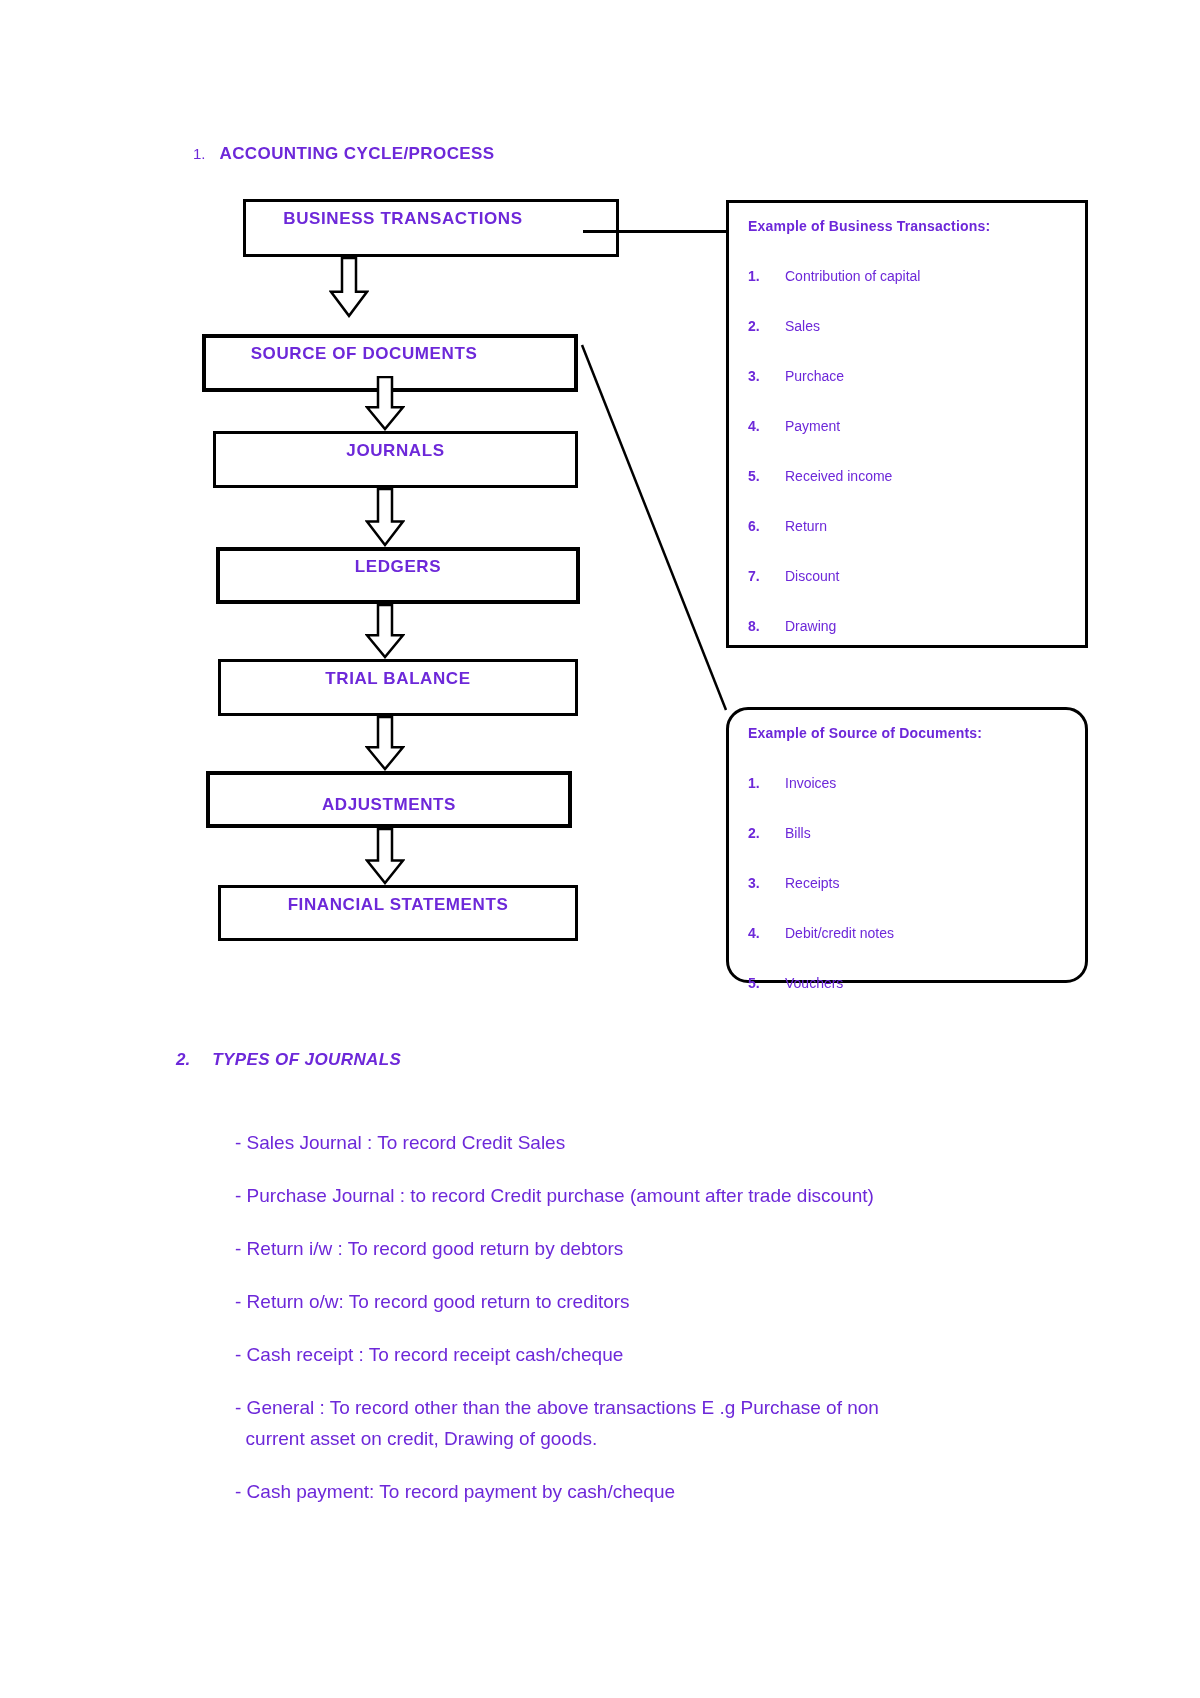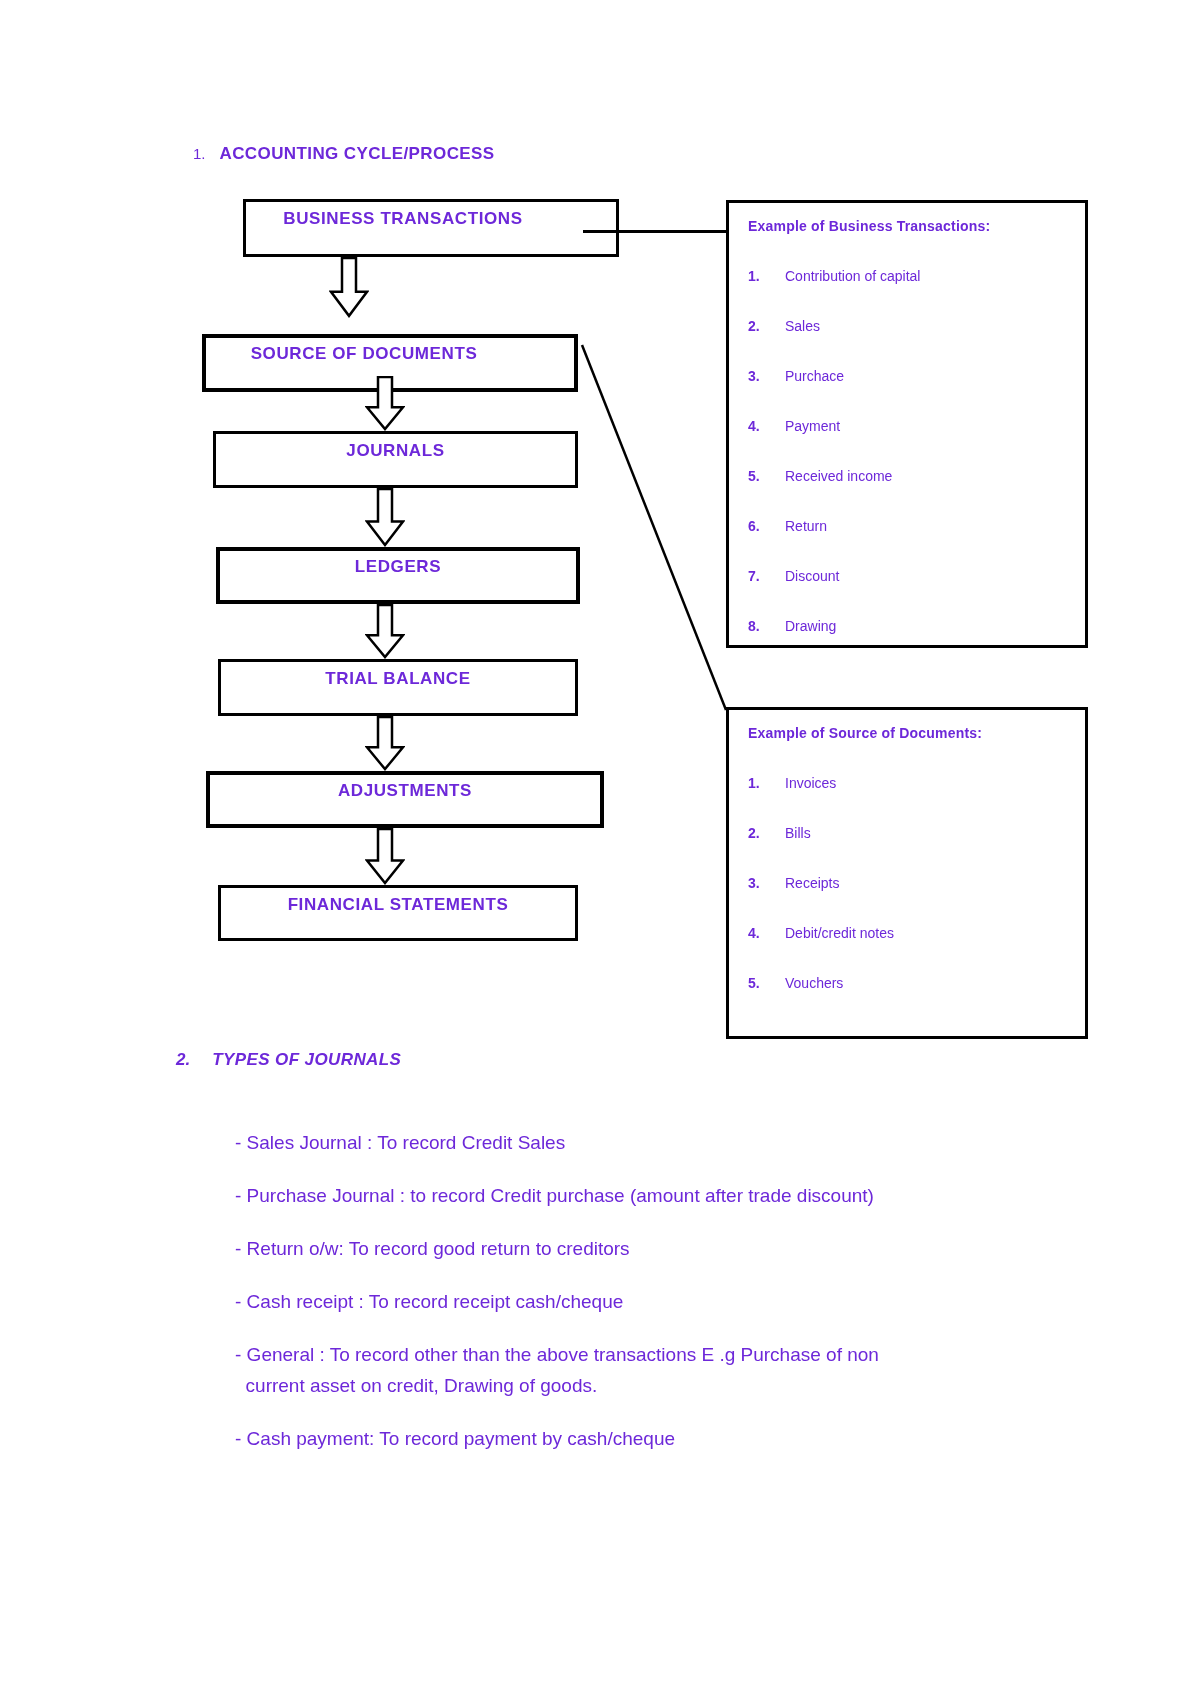--- a/index.html
+++ b/index.html
@@ -41,21 +41,21 @@
 
   <div class="heading" style="left:193px; top:144px;">
     <span class="h-num-1">1.</span><span class="h-title">ACCOUNTING CYCLE/PROCESS</span>
   </div>
 
   <div class="flow-box" style="left:207px; top:199px; width:376px; height:58px; padding-right:56px;margin-left:36px;">BUSINESS TRANSACTIONS</div>
   <div class="flow-box" style="left:202px; top:334px; width:376px; height:58px; border-width:4px; padding-top:6px; padding-right:52px;">SOURCE OF DOCUMENTS</div>
   <div class="flow-box" style="left:213px; top:431px; width:365px; height:57px;">JOURNALS</div>
   <div class="flow-box" style="left:216px; top:547px; width:364px; height:57px; border-width:4px; padding-top:6px;">LEDGERS</div>
   <div class="flow-box" style="left:218px; top:659px; width:360px; height:57px;">TRIAL BALANCE</div>
-  <div class="flow-box" style="left:206px; top:771px; width:398px; height:57px; border-width:4px; padding-top:6px;">ADJUSTMENTS</div>
+  <div class="flow-box" style="left:206px; top:771px; width:366px; height:57px; border-width:4px; padding-top:20px;">ADJUSTMENTS</div>
   <div class="flow-box" style="left:218px; top:885px; width:360px; height:56px;">FINANCIAL STATEMENTS</div>
 
   <svg class="flow-arrow" style="left:329px; top:257px;" width="40" height="61" viewBox="0 0 40 58" preserveAspectRatio="none">
     <path d="M13 1 H27 V33 H38 L20 56 L2 33 H13 Z" fill="#fff" stroke="#000" stroke-width="2.5"></path>
   </svg>
   <svg class="flow-arrow" style="left:365px; top:376px;" width="40" height="55" viewBox="0 0 40 58" preserveAspectRatio="none">
     <path d="M13 1 H27 V33 H38 L20 56 L2 33 H13 Z" fill="#fff" stroke="#000" stroke-width="2.5"></path>
   </svg>
   <svg class="flow-arrow" style="left:365px; top:488px;" width="40" height="59" viewBox="0 0 40 58" preserveAspectRatio="none">
     <path d="M13 1 H27 V33 H38 L20 56 L2 33 H13 Z" fill="#fff" stroke="#000" stroke-width="2.5"></path>
@@ -105,21 +105,21 @@
     <div class="ex-item">
       <span class="ex-num">7.</span>
       <span class="ex-text">Discount</span>
     </div>
     <div class="ex-item">
       <span class="ex-num">8.</span>
       <span class="ex-text">Drawing</span>
     </div>
   </div>
 
-  <div class="ex-box" style="left:726px; top:707px; width:362px; height:332px;">
+  <div class="ex-box" style="left:726px; top:707px; width:362px; height:276px;border-radius:22px;">
     <div class="ex-title">Example of Source of Documents:</div>
     <div class="ex-item">
       <span class="ex-num">1.</span>
       <span class="ex-text">Invoices</span>
     </div>
     <div class="ex-item">
       <span class="ex-num">2.</span>
       <span class="ex-text">Bills</span>
     </div>
     <div class="ex-item">
@@ -136,20 +136,21 @@
     </div>
   </div>
 
   <div class="heading" style="left:176px; top:1050px;font-style:italic;">
     <span class="h-num-2">2.</span><span class="h-title">TYPES OF JOURNALS</span>
   </div>
 
   <div class="journal-list">
     <div class="journal-item">- Sales Journal : To record Credit Sales</div>
     <div class="journal-item">- Purchase Journal : to record Credit purchase (amount after trade discount)</div>
+    <div class="journal-item">- Return i/w : To record good return by debtors</div>
     <div class="journal-item">- Return o/w: To record good return to creditors</div>
     <div class="journal-item">- Cash receipt : To record receipt cash/cheque</div>
     <div class="journal-item">- General : To record other than the above transactions E .g Purchase of non
   current asset on credit, Drawing of goods.</div>
     <div class="journal-item">- Cash payment: To record payment by cash/cheque</div>
   </div>
 
 </div>
 
 </body></html>

